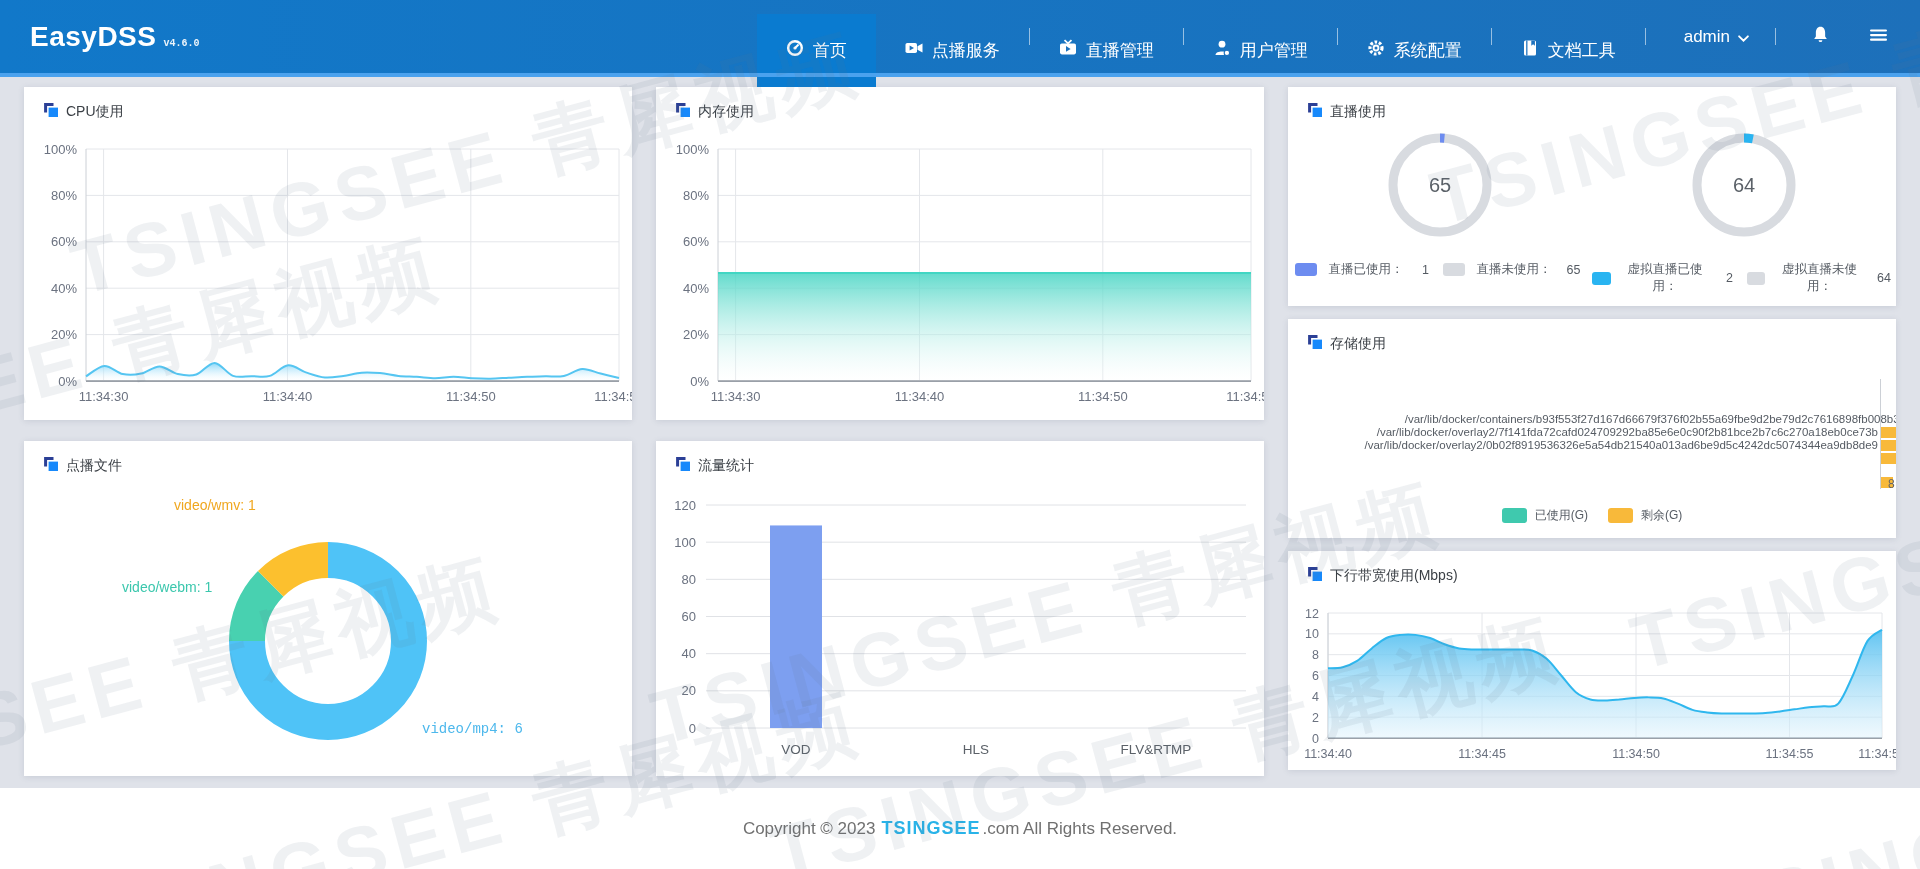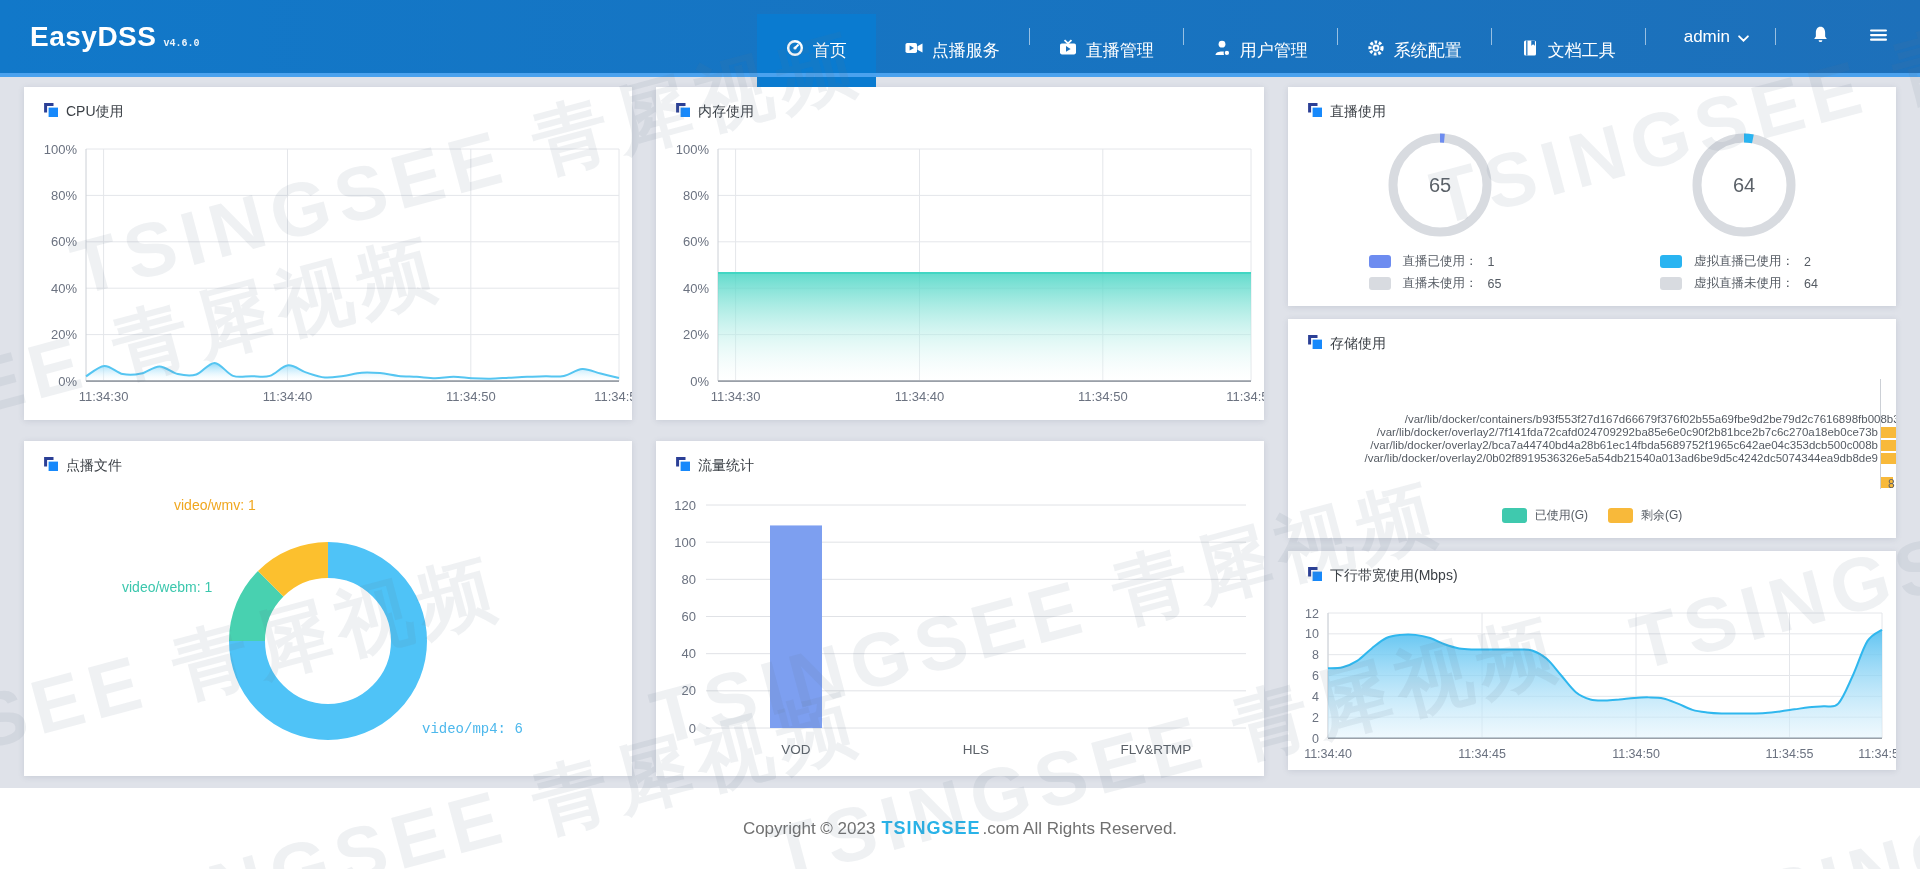--- a/index.html
+++ b/index.html
@@ -43,21 +43,21 @@
   .h-short { height:219px; }
   .panel-head { display:flex; align-items:center; gap:8px; padding:16px 20px 0; }
   .panel-title { font-size:14px; color:#3a3f45; }
   .chart { position:absolute; left:0; right:0; }
   .chart.tall { top:44px; bottom:2px; }
   .chart.short { top:40px; bottom:0; }
 
   
   .gauges { position:absolute; top:42px; left:0; right:0; bottom:0; display:flex; }
   .gauge-block { width:50%; display:flex; flex-direction:column; align-items:center; }
-  .g-legend { margin-top:8px; display:flex; flex-direction:column; gap:5px; }
+  .g-legend { margin-top:16px; display:flex; flex-direction:row; gap:5px;text-align:center; }
   .g-row { display:flex; align-items:center; font-size:12.5px; color:#555b63; }
   .chip { width:22px; height:13px; border-radius:3px; margin-right:12px; }
   .g-val { margin-left:10px; min-width:24px; }
 
   
   .callout { position:absolute; font-size:14px; white-space:nowrap; }
   .co-wmv  { left:150px; top:56px;  color:#f0a71f; }
   .co-webm { left:98px;  top:138px; color:#3bc7ad; }
   .co-mp4  { left:398px; top:280px; color:#4db8ec;font-family:Liberation Mono, monospace; }
   .pie-legend { position:absolute; bottom:16px; left:0; right:0; display:flex; justify-content:center; gap:24px; }
@@ -368,21 +368,20 @@
       <div class="panel-head">
         <span><svg width="14" height="14" viewBox="0 0 14 14">
               <path d="M1.6 9.5 V1.6 H9.5" fill="none" stroke="#2b3f96" stroke-width="3"></path>
               <rect x="4.6" y="4.6" width="9.4" height="9.4" fill="#1789fb"></rect>
             </svg></span>
         <span class="panel-title">存储使用</span>
       </div>
       <div class="st-rows">
         <div class="st-row long">/var/lib/docker/containers/b93f553f27d167d66679f376f02b55a69fbe9d2be79d2c7616898fb008b3168b/m</div>
         <div class="st-row">/var/lib/docker/overlay2/7f141fda72cafd024709292ba85e6e0c90f2b81bce2b7c6c270a18eb0ce73b</div>
-        <div class="st-row">/var/lib/docker/overlay2/bca7a44740bd4a28b61ec14fbda5689752f1965c642ae04c353dcb500c008b</div>
         <div class="st-row">/var/lib/docker/overlay2/0b02f8919536326e5a54db21540a013ad6be9d5c4242dc5074344ea9db8de9</div>
       </div>
       <div class="st-axis"></div>
       <div class="st-stub" style="top: 108px; background-color: rgb(248, 185, 58);"></div>
       <div class="st-stub" style="top: 121px; background-color: rgb(248, 185, 58);"></div>
       <div class="st-stub" style="top: 134px; background-color: rgb(248, 185, 58);"></div>
       <div class="st-stub" style="top: 158px; width: 12px; background-color: rgb(248, 185, 58);"></div>
       <div class="st-tick">8</div>
       <div class="st-legend">
         <div class="pl-item">

